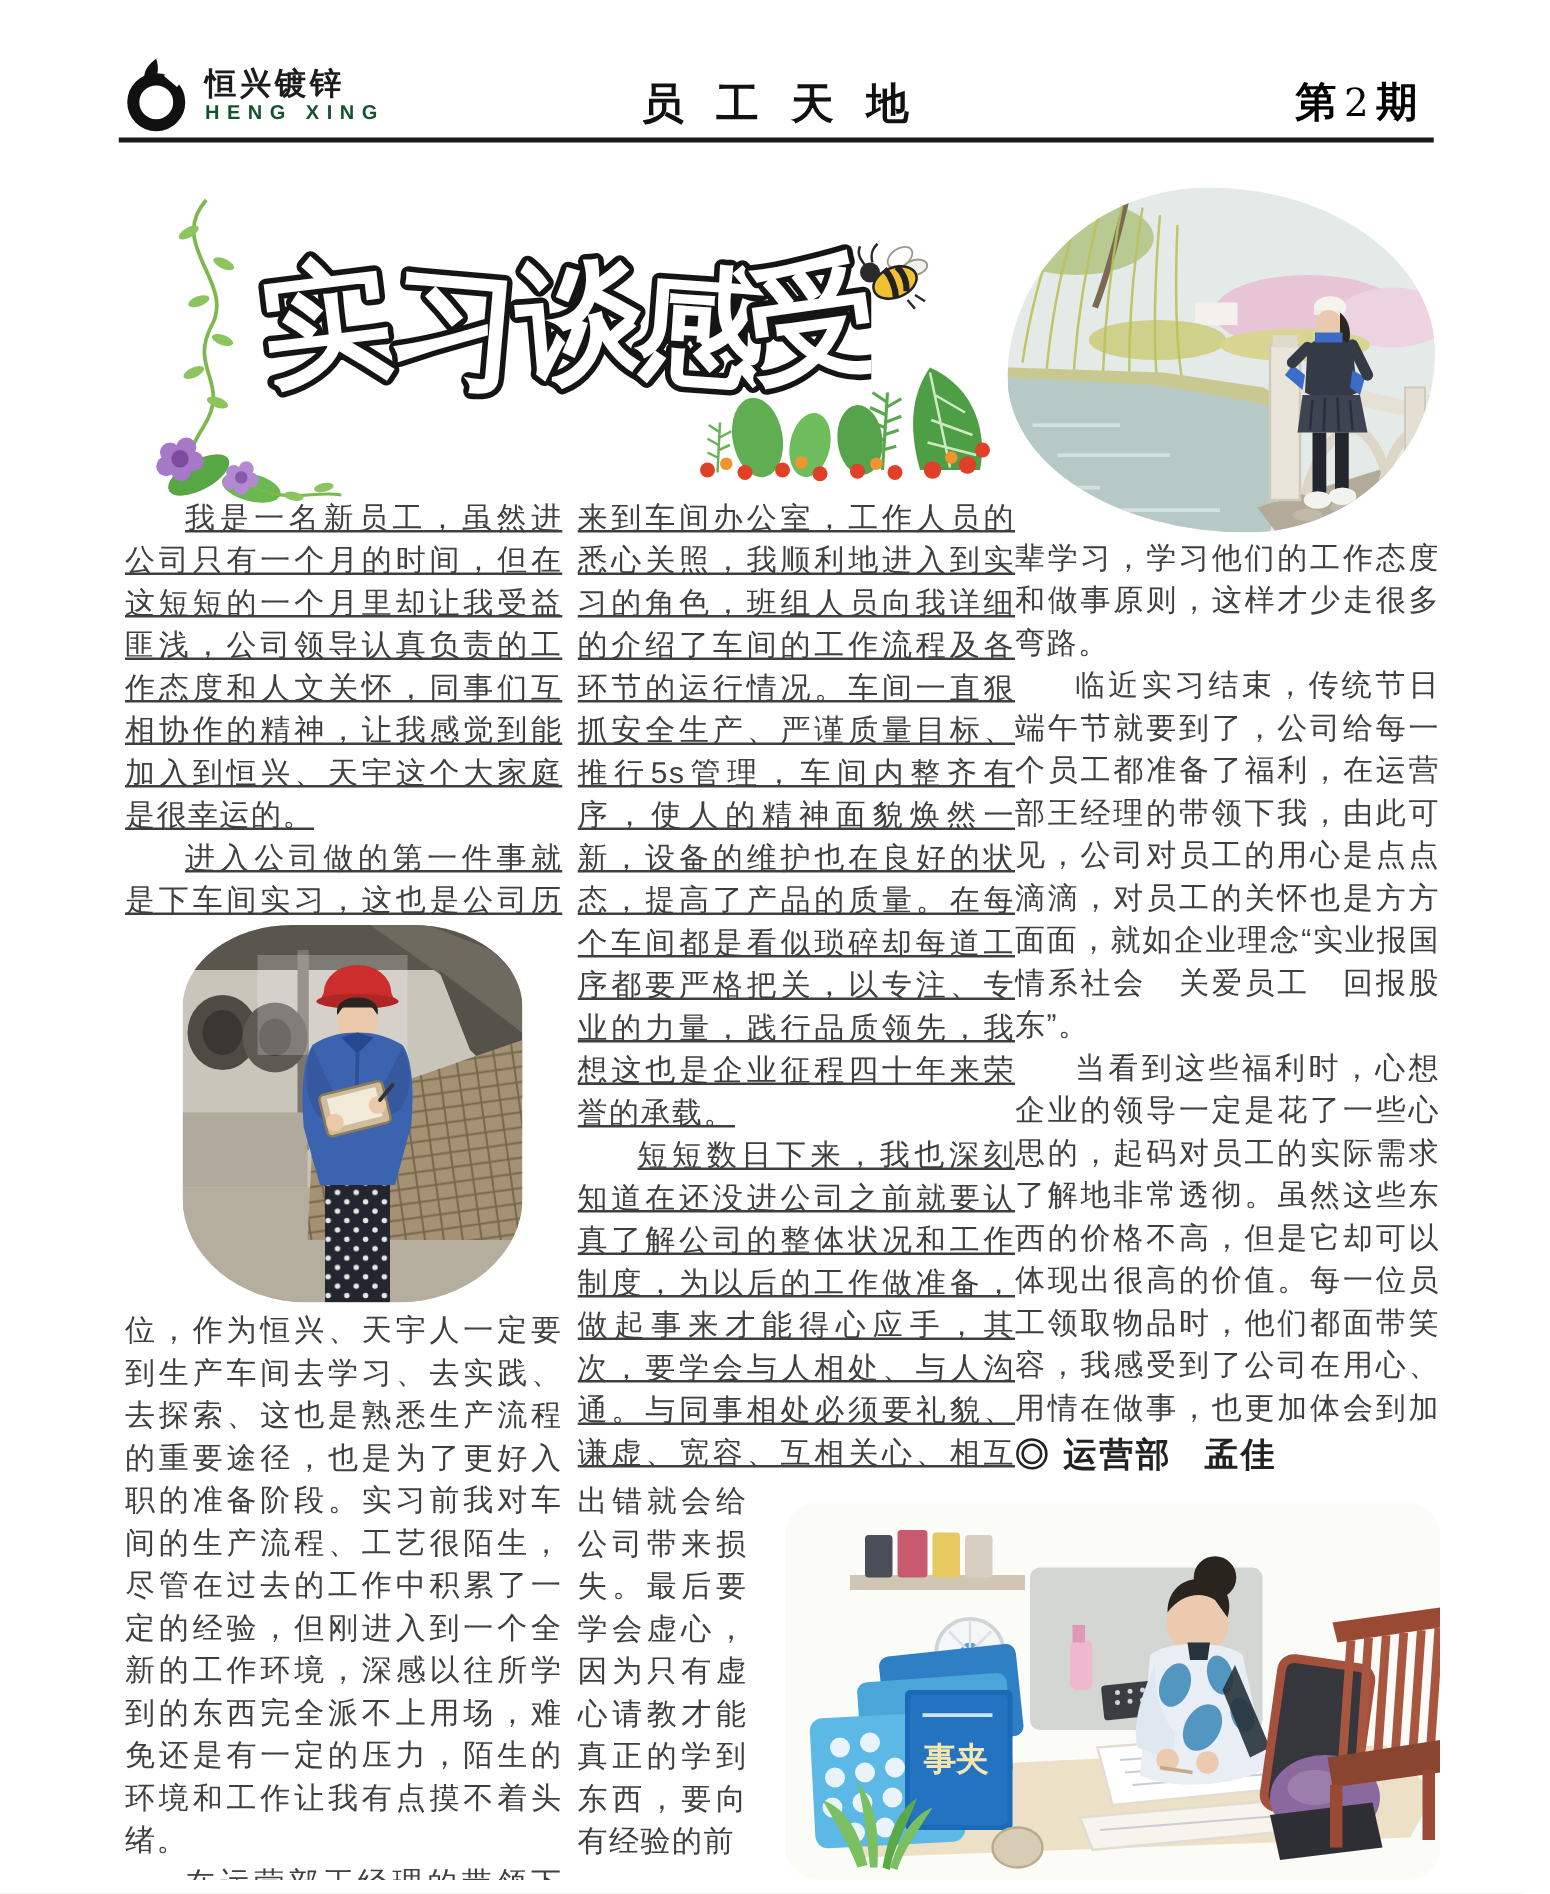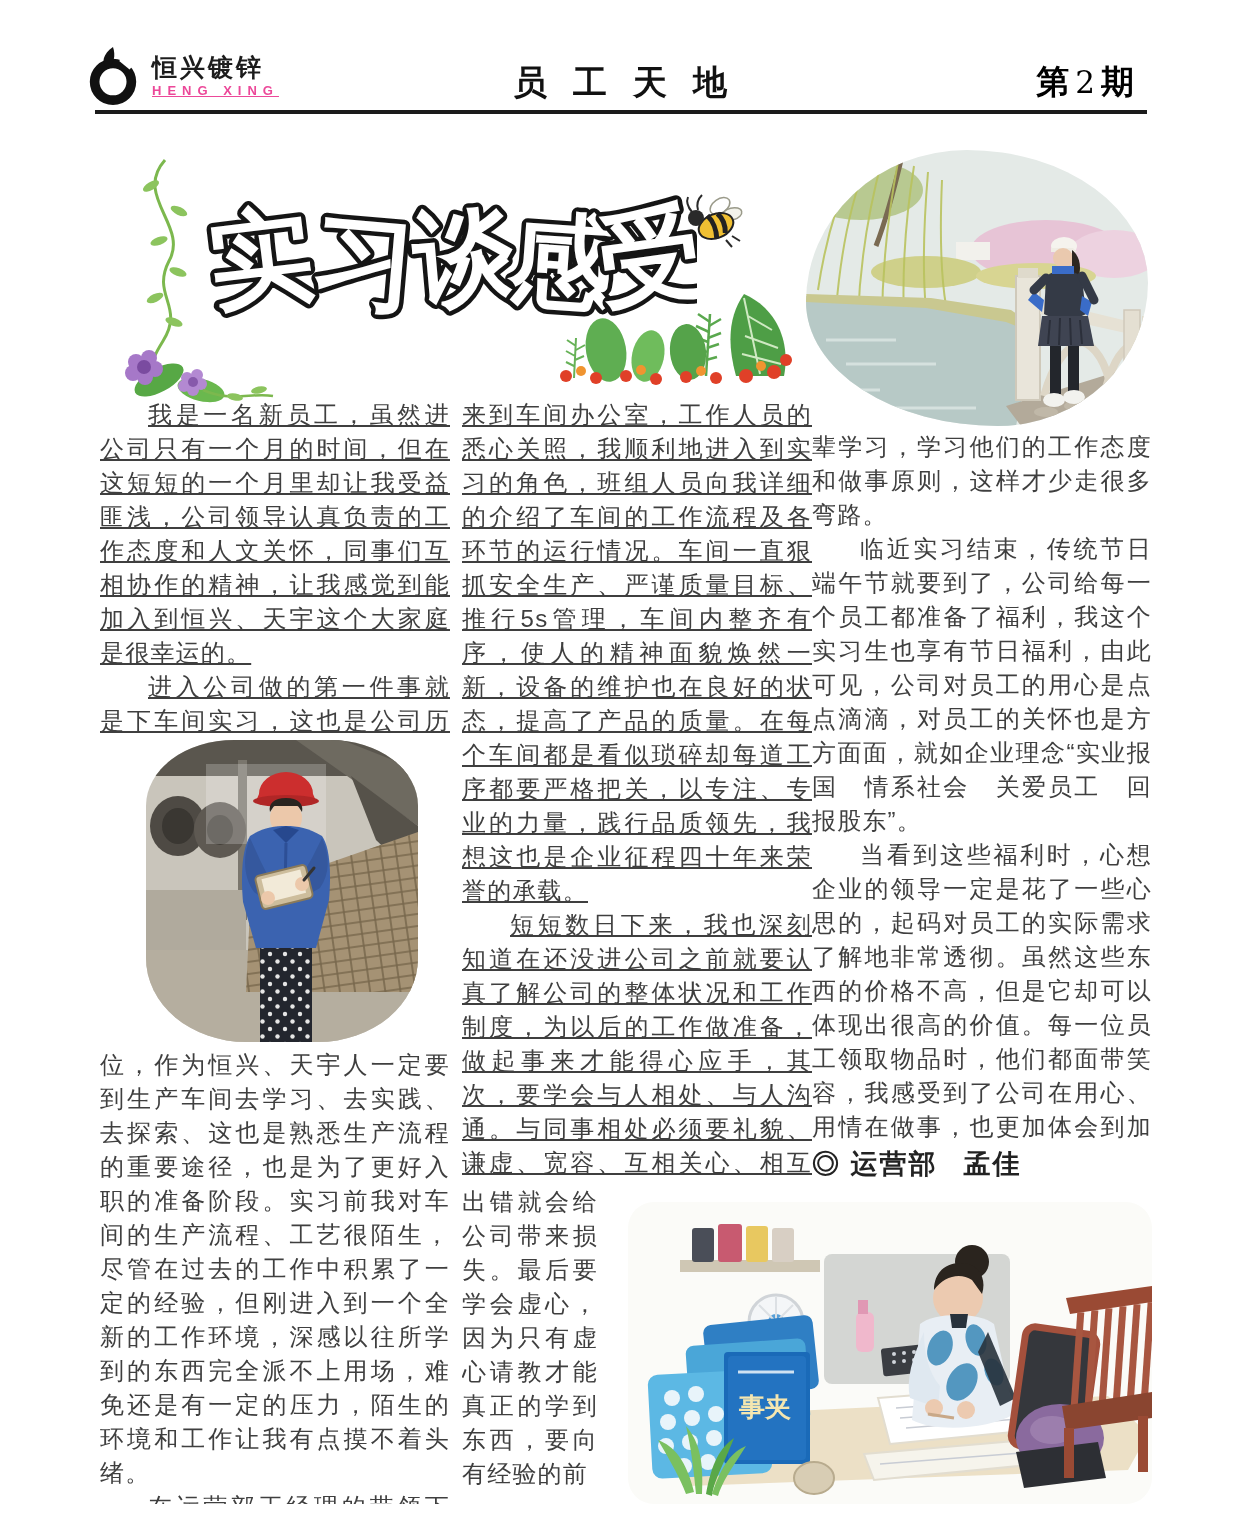--- a/index.html
+++ b/index.html
@@ -1,22 +1,22 @@
 <!DOCTYPE html>
 <html><head>
 <meta charset="utf-8">
 <style>
   html,body{margin:0;padding:0;background:#e8e8e8;}
   .page{position:relative;width:1240px;height:1515px;background:#ffffff;overflow:hidden;
         font-family:"Liberation Sans",sans-serif;margin:0 auto;}
   
-  .hdr-logo{position:absolute;left:84px;top:46px;display:flex;align-items:center;gap:10px;}
+  .hdr-logo{position:absolute;left:96px;top:46px;display:flex;align-items:center;gap:10px;}
   .hdr-logo .mark{width:58px;height:62px;}
   .logo-cn{font-size:25px;font-weight:bold;color:#1c1c1c;letter-spacing:3px;line-height:28px;}
-  .logo-en{font-size:13px;font-weight:bold;color:#ec4899;letter-spacing:6px;line-height:20px;text-decoration:underline;}
+  .logo-en{font-size:16px;font-weight:bold;color:#14532d;letter-spacing:6px;line-height:20px;}
   .masthead{position:absolute;left:0;top:60px;width:1240px;text-align:center;
             font-family:Liberation Sans, sans-serif;font-weight:bold;font-size:34px;color:#111;
             letter-spacing:26px;text-indent:26px;}
   .issue{position:absolute;right:100px;top:60px;font-family:"Liberation Serif",serif;
          font-weight:bold;font-size:33px;color:#000000;letter-spacing:6px;}
   .issue .num{font-family:"DejaVu Serif",serif;font-weight:normal;font-size:31px;}
   .hdr-rule{position:absolute;left:95px;top:110px;width:1052px;height:4px;background:#1b1b1b;}
   
   .vine{position:absolute;left:103px;top:156px;width:175px;height:248px;}
   .title-art{position:absolute;left:205px;top:180px;width:492px;height:152px;}
@@ -382,21 +382,21 @@
     <p class="para">来到车间办公室，工作人员的悉心关照，我顺利地进入到实习的角色，班组人员向我详细的介绍了车间的工作流程及各环节的运行情况。车间一直狠抓安全生产、严谨质量目标、推行5s管理，车间内整齐有序，使人的精神面貌焕然一新，设备的维护也在良好的状态，提高了产品的质量。在每个车间都是看似琐碎却每道工序都要严格把关，以专注、专业的力量，践行品质领先，我想这也是企业征程四十年来荣誉的承载。</p>
     <p class="para indent">短短数日下来，我也深刻知道在还没进公司之前就要认真了解公司的整体状况和工作制度，为以后的工作做准备，做起事来才能得心应手，其次，要学会与人相处、与人沟通。与同事相处必须要礼貌、谦虚、宽容、互相关心、相互帮忙和相互体谅；再次要学会严肃认真地工作。机械加工来不得半点马虎，工作中的</p>
   </div>
 
   <div class="body-text col2b">
     <p class="para">出错就会给公司带来损失。最后要学会虚心，因为只有虚心请教才能真正的学到东西，要向有经验的前</p>
   </div>
 
   <div class="body-text col3a">
     <p class="para">辈学习，学习他们的工作态度和做事原则，这样才少走很多弯路。</p>
-    <p class="para indent">临近实习结束，传统节日端午节就要到了，公司给每一个员工都准备了福利，我这个实习生也享有节日福利，由此可见，公司对员工的用心是点点滴滴，对员工的关怀也是方方面面，就如企业理念“实业报国　情系社会　关爱员工　回报股东”。</p>
+    <p class="para indent">临近实习结束，传统节日端午节就要到了，公司给每一个员工都准备了福利，在运营部王经理的带领下我，由此可见，公司对员工的用心是点点滴滴，对员工的关怀也是方方面面，就如企业理念“实业报国　情系社会　关爱员工　回报股东”。</p>
     <p class="para indent">当看到这些福利时，心想企业的领导一定是花了一些心思的，起码对员工的实际需求了解地非常透彻。虽然这些东西的价格不高，但是它却可以体现出很高的价值。每一位员工领取物品时，他们都面带笑容，我感受到了公司在用心、用情在做事，也更加体会到加入公司，我是极其的幸运。</p>
   </div>
 
   <div class="signature">
     <span>◎</span>
     <span>运营部</span><span class="gap"></span><span>孟佳</span>
   </div>
 
 </div>
 

